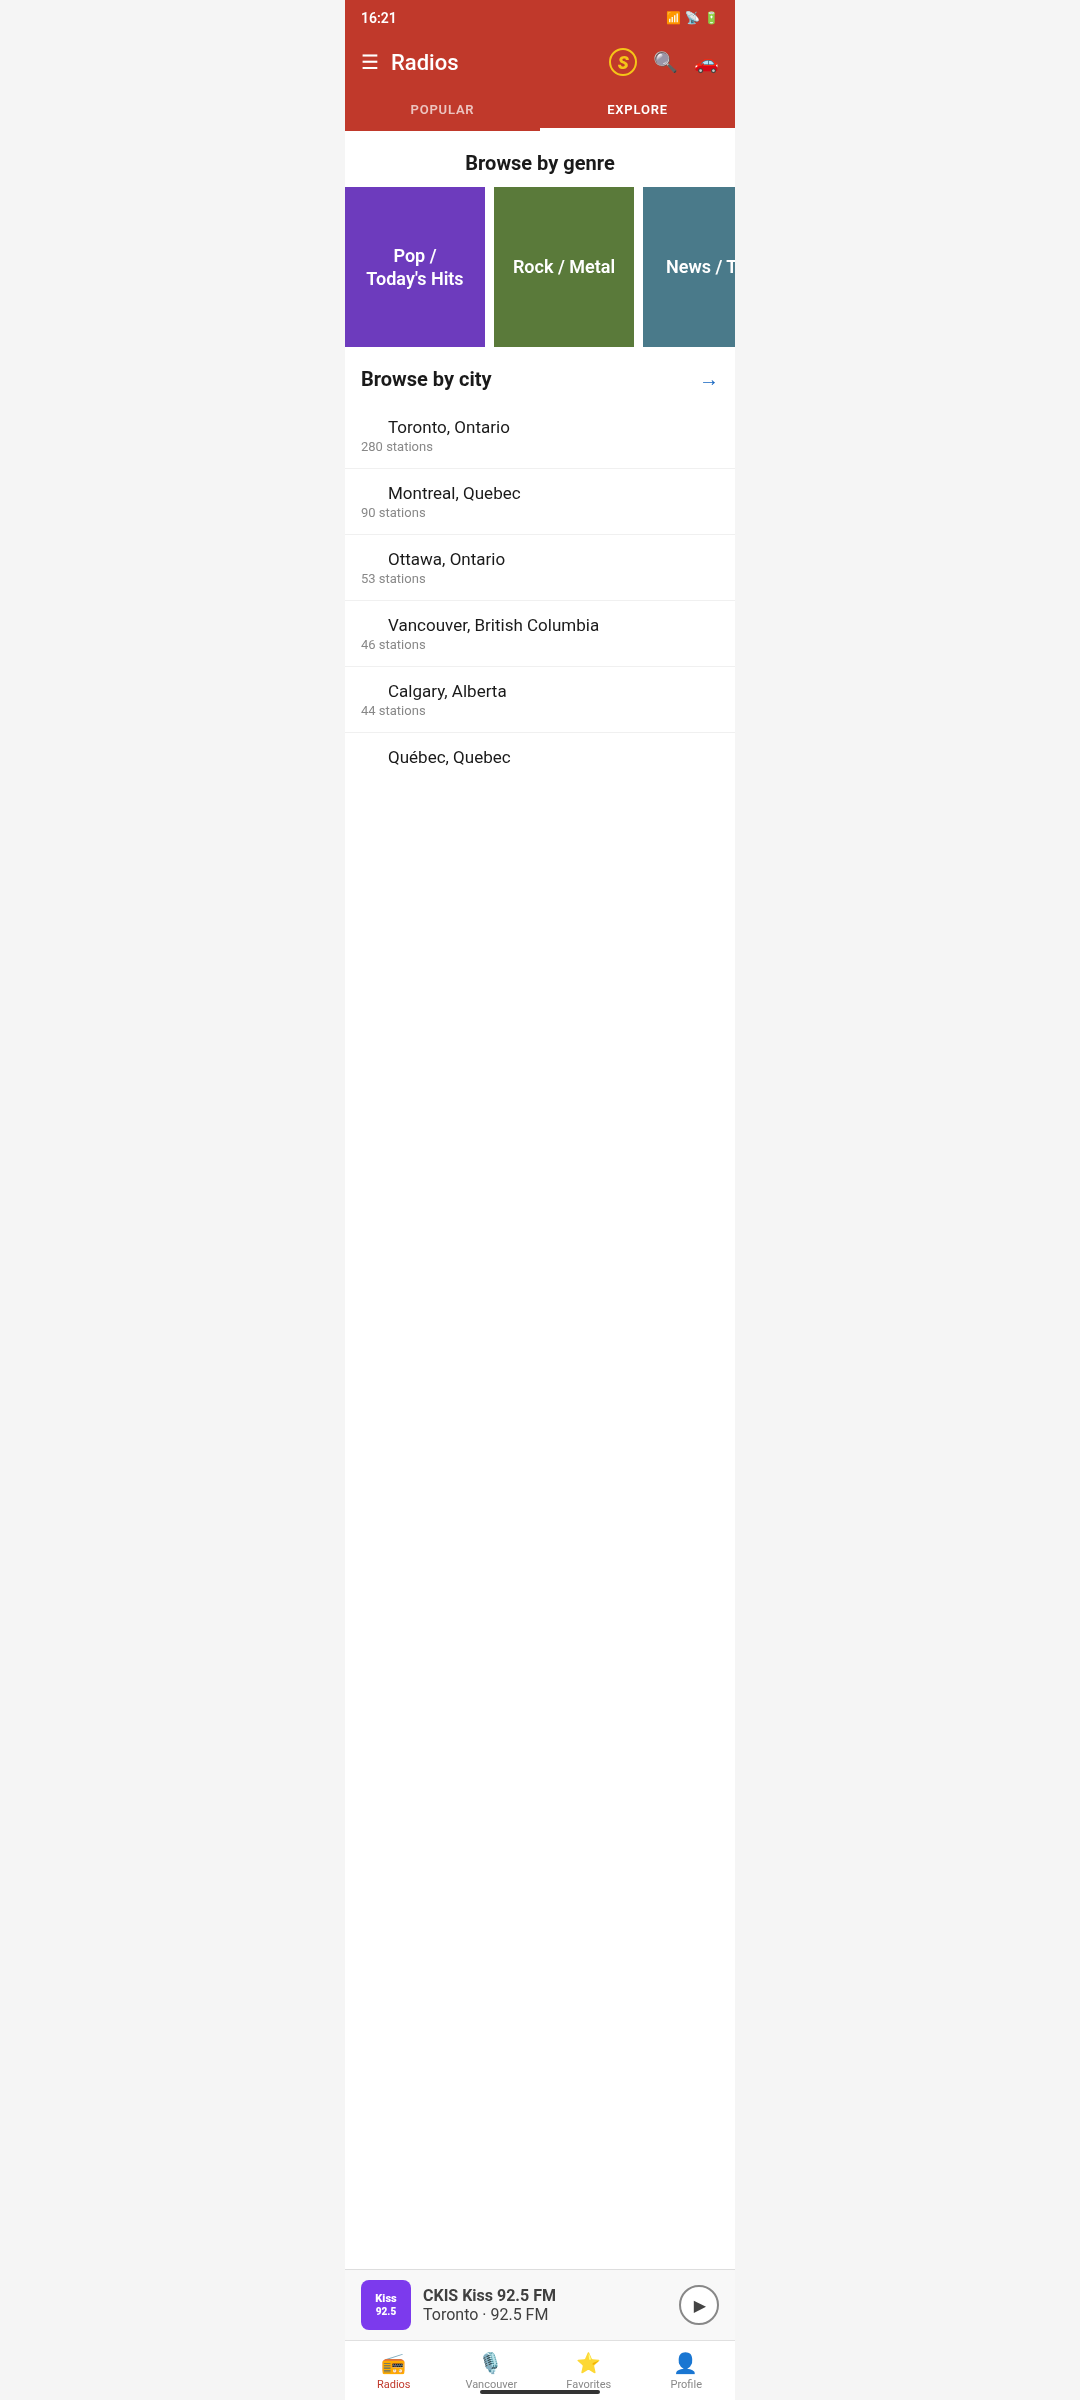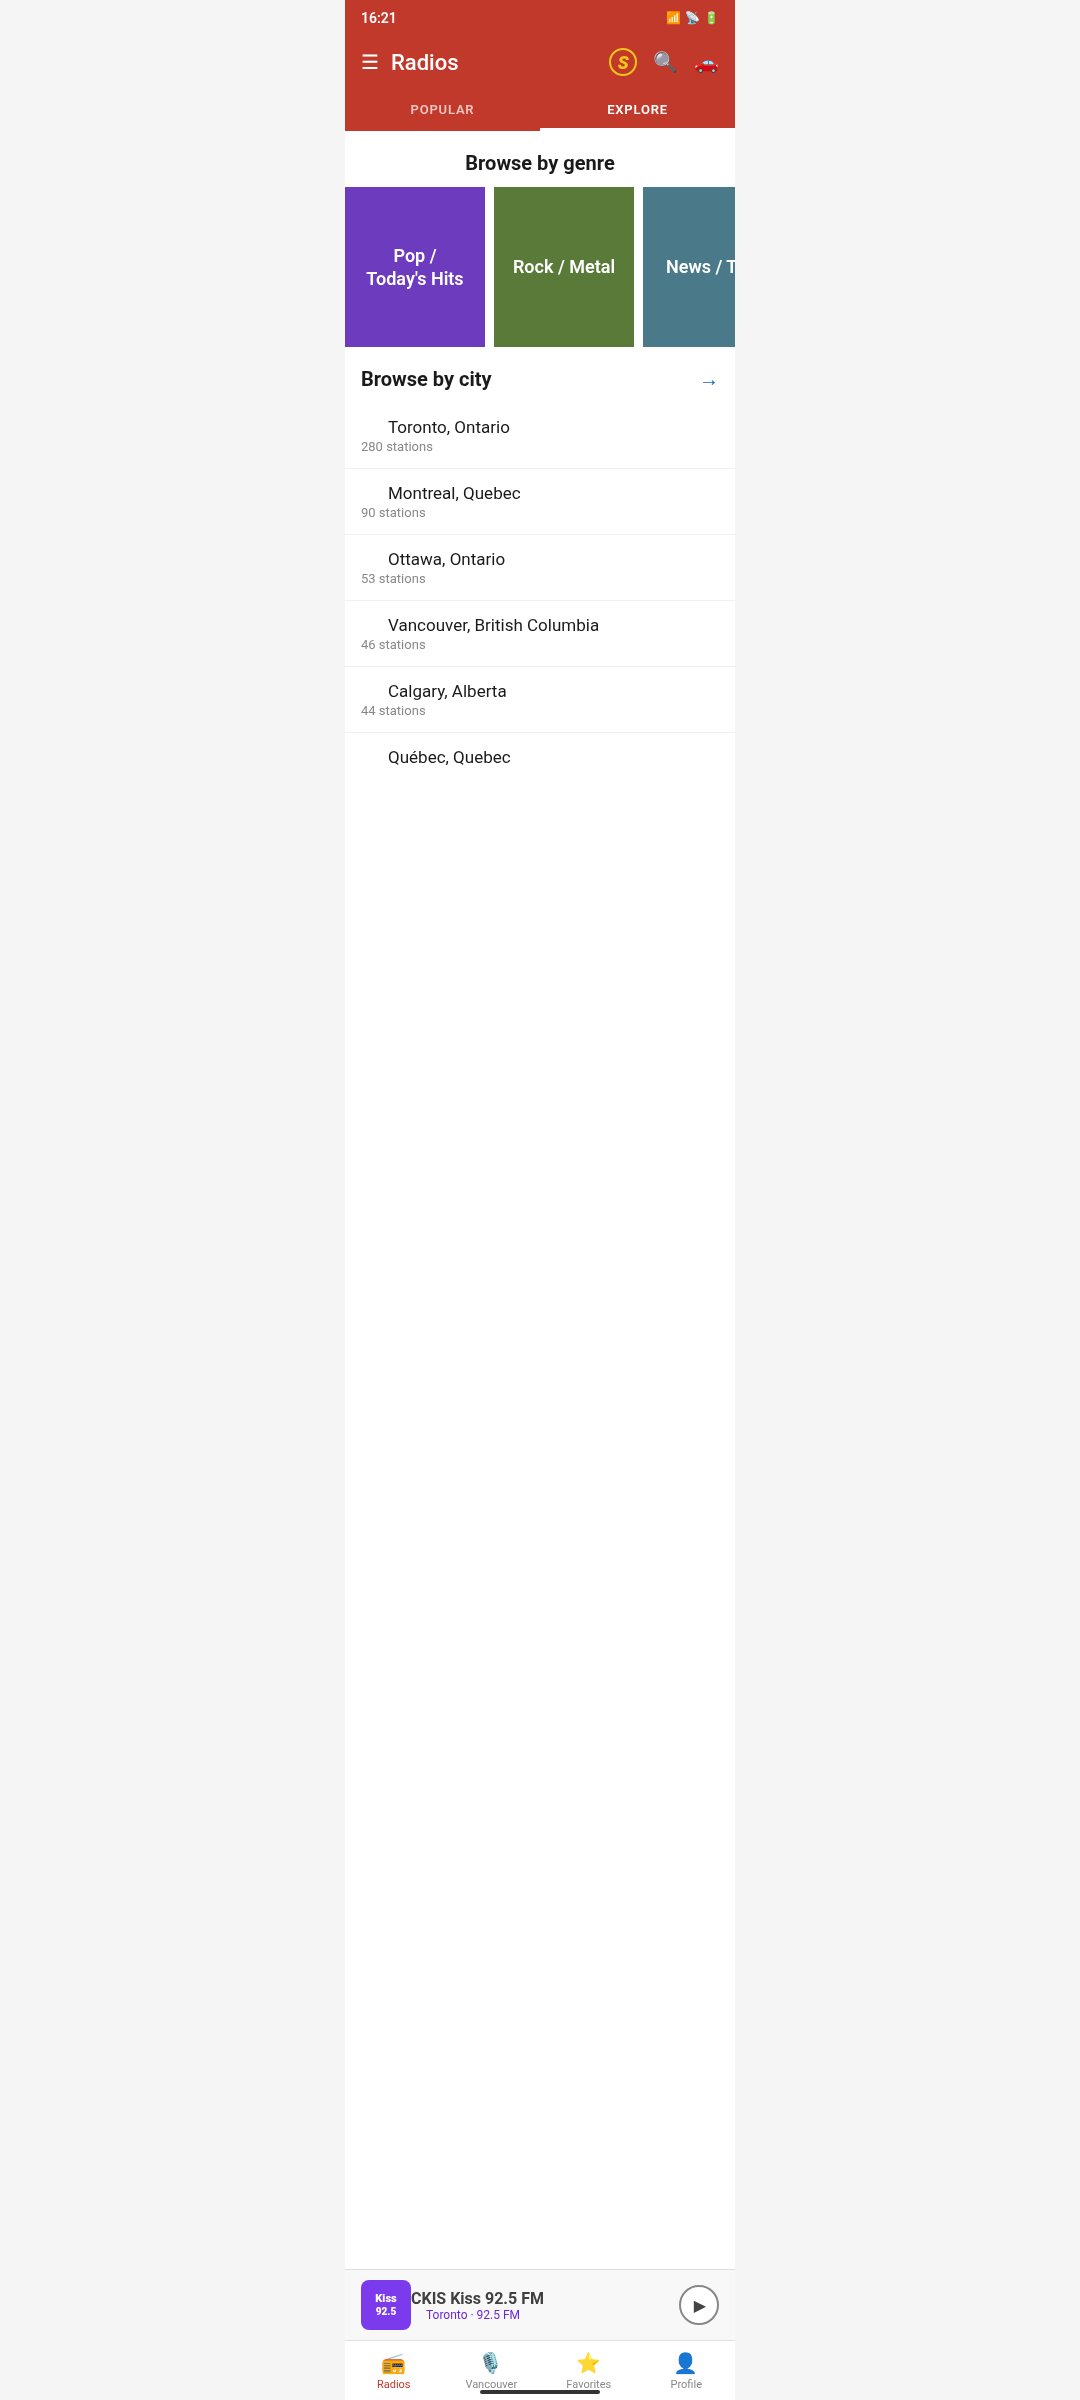--- a/index.html
+++ b/index.html
@@ -172,21 +172,21 @@
       position: fixed;
       bottom: 60px;
       left: 50%;
       transform: translateX(-50%);
       width: 390px;
       background: #f8f8f8;
       border-top: 1px solid #ddd;
       display: flex;
       align-items: center;
       padding: 10px 16px;
-      gap: 0;
+      gap: 12px;
     }
     .station-logo {
       width: 50px;
       height: 50px;
       background: #7c3aed;
       border-radius: 8px;
       display: flex;
       align-items: center;
       justify-content: center;
       flex-shrink: 0;
@@ -201,23 +201,22 @@
     }
     .station-info {
       flex: 1;
     }
     .station-name {
       font-size: 16px;
       font-weight: 700;
       color: #404040;
     }
     .station-sub {
-      font-size: 12px;
-      color: #6d28d9;
-      margin-left: 15px;
+      font-size: 16px;
+      color: #404040;
     }
     .play-btn {
       width: 40px;
       height: 40px;
       border-radius: 50%;
       border: 2px solid #888;
       display: flex;
       align-items: center;
       justify-content: center;
       cursor: pointer;

